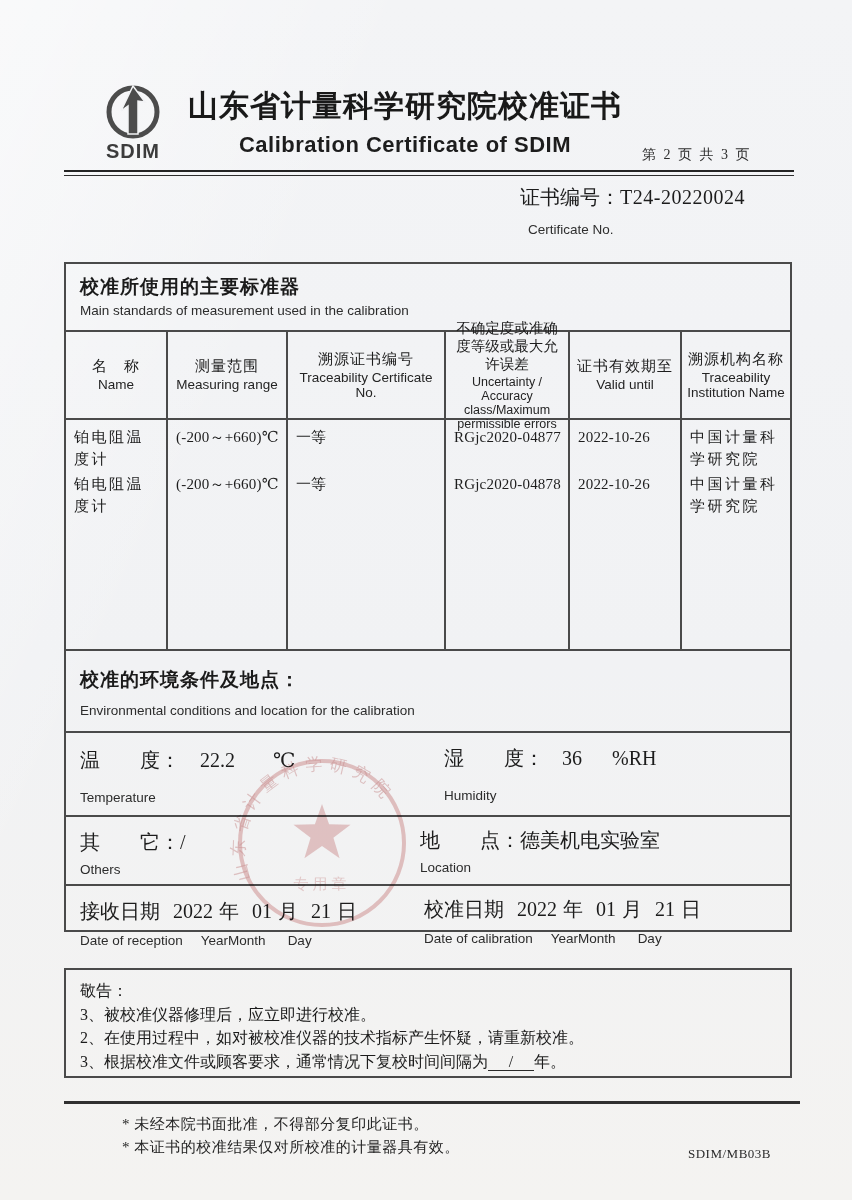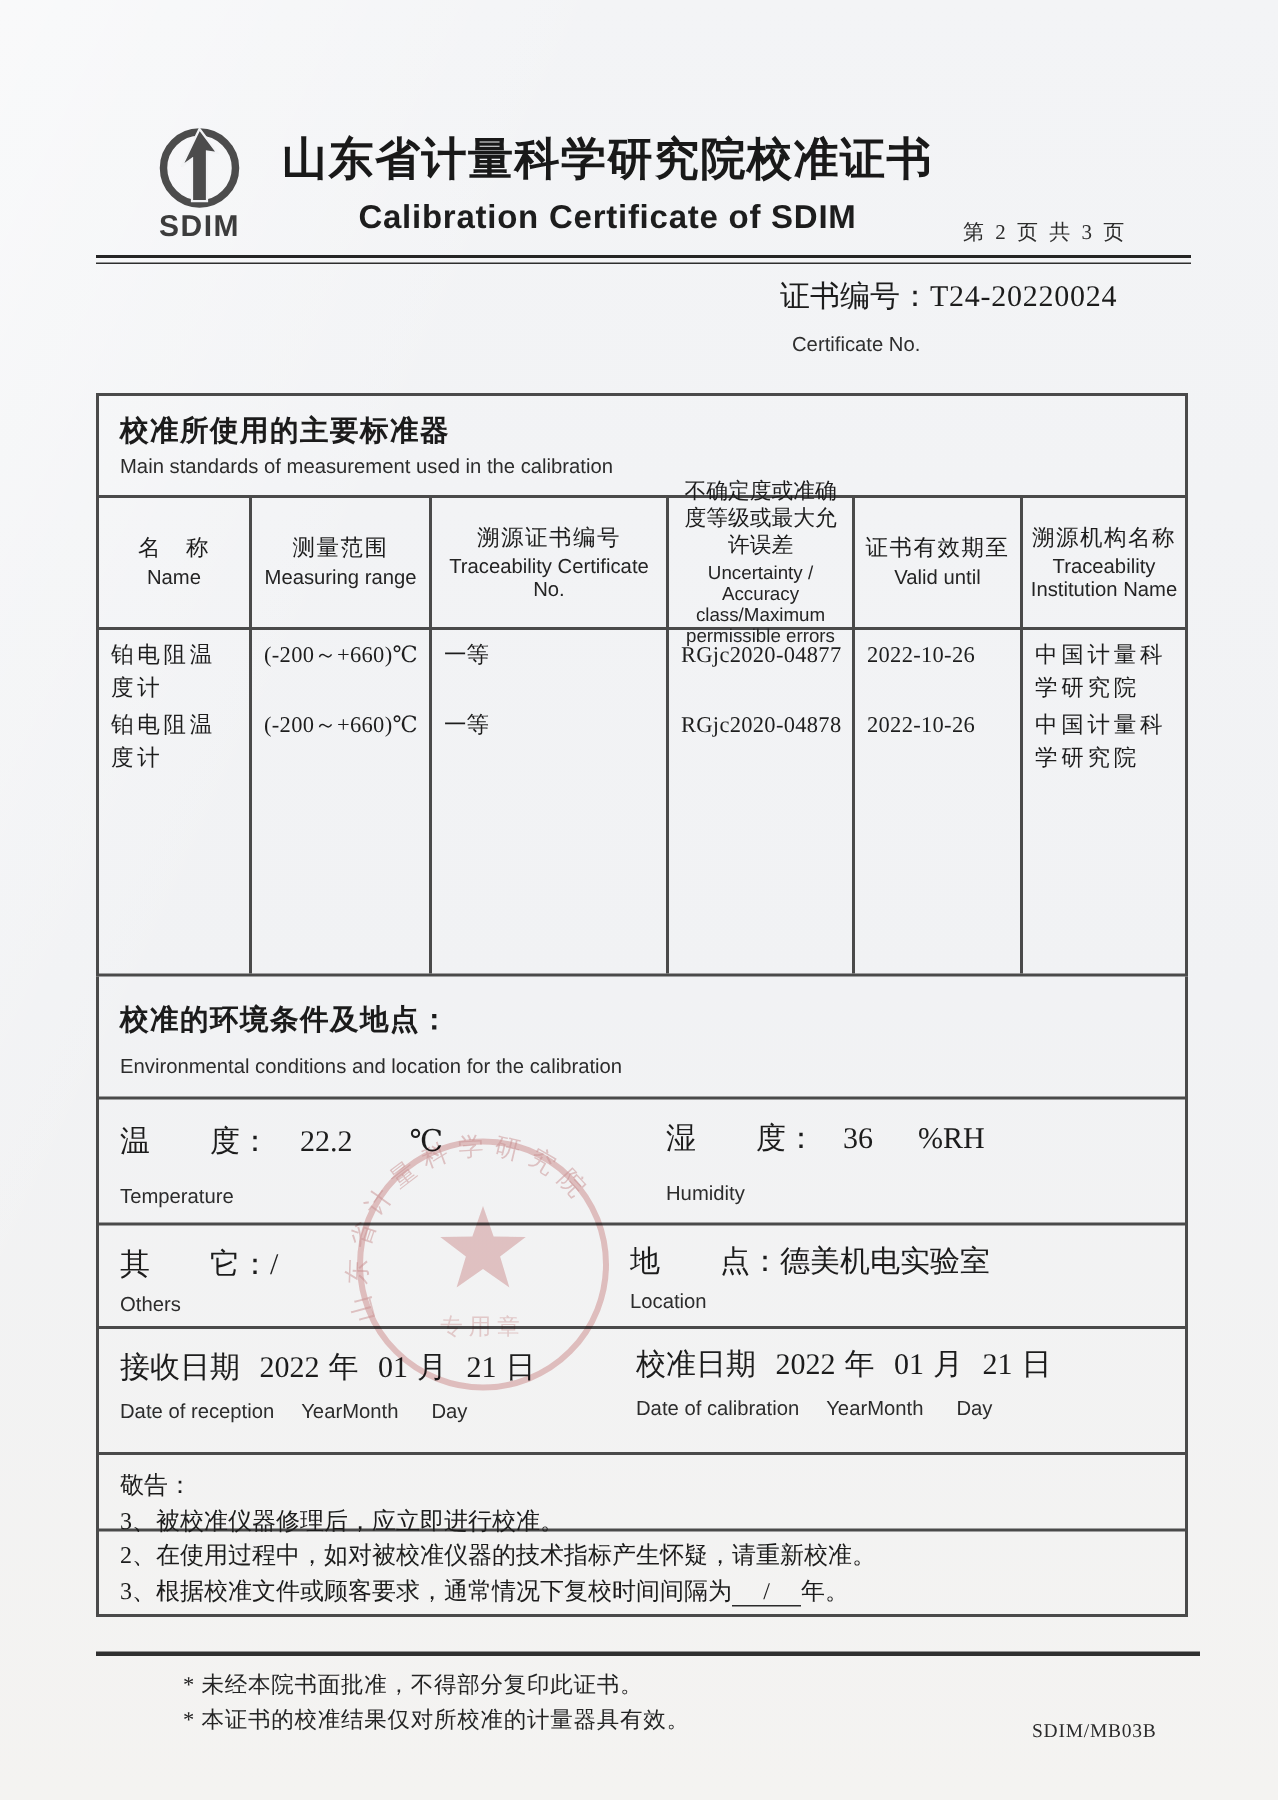--- a/index.html
+++ b/index.html
@@ -50,21 +50,21 @@
   .gh{border-bottom:2px solid var(--line);display:flex;flex-direction:column;align-items:center;justify-content:center;text-align:center;padding:2px 5px;}
   .gh .cn{font-size:15px;letter-spacing:1px;line-height:18px;color:#1d1d1d;}
   .gh .en{font-size:13.5px;line-height:15.5px;color:#242424;margin-top:2px;}
   .gh.small .cn{font-size:14.5px;letter-spacing:0;}
   .gh.small .en{font-size:12.5px;line-height:14px;}
   .gd{padding:6px 6px 0 8px;}
   .entry{height:47px;font-family:var(--serif);font-size:15px;line-height:22px;color:#1d1d1d;}
   .entry.sp{letter-spacing:2.5px;}
   .entry.num{letter-spacing:.2px;}
 
-  .boxB{position:absolute;left:64px;top:651px;width:728px;height:370px;border:2px solid var(--line);border-top:none;}
+  .boxB{position:absolute;left:64px;top:651px;width:728px;height:281px;border:2px solid var(--line);border-top:none;}
   .secB-title{position:absolute;left:14px;top:16px;font-family:var(--serif);font-size:19px;font-weight:600;letter-spacing:1px;color:#1b1b1b;}
   .secB-sub{position:absolute;left:14px;top:52px;font-size:13.5px;color:#2c2c2c;}
   .hrow{position:absolute;left:0;right:0;border-top:2px solid var(--line);}
   .r1{top:80px;} .r2{top:164px;} .r3{top:233px;}
   .cell{position:absolute;display:flex;flex-direction:column;justify-content:space-between;}
   .cell .main{font-family:var(--serif);font-size:20px;color:#1c1c1c;white-space:nowrap;}
   .cell .sub{font-size:13.5px;color:#2c2c2c;}
   .c-temp{left:14px;top:96px;height:58px;width:330px;}
   .c-hum{left:354px;top:94px;height:58px;width:330px;margin-left:24px;}
   .c-oth{left:14px;top:178px;height:48px;width:330px;}

